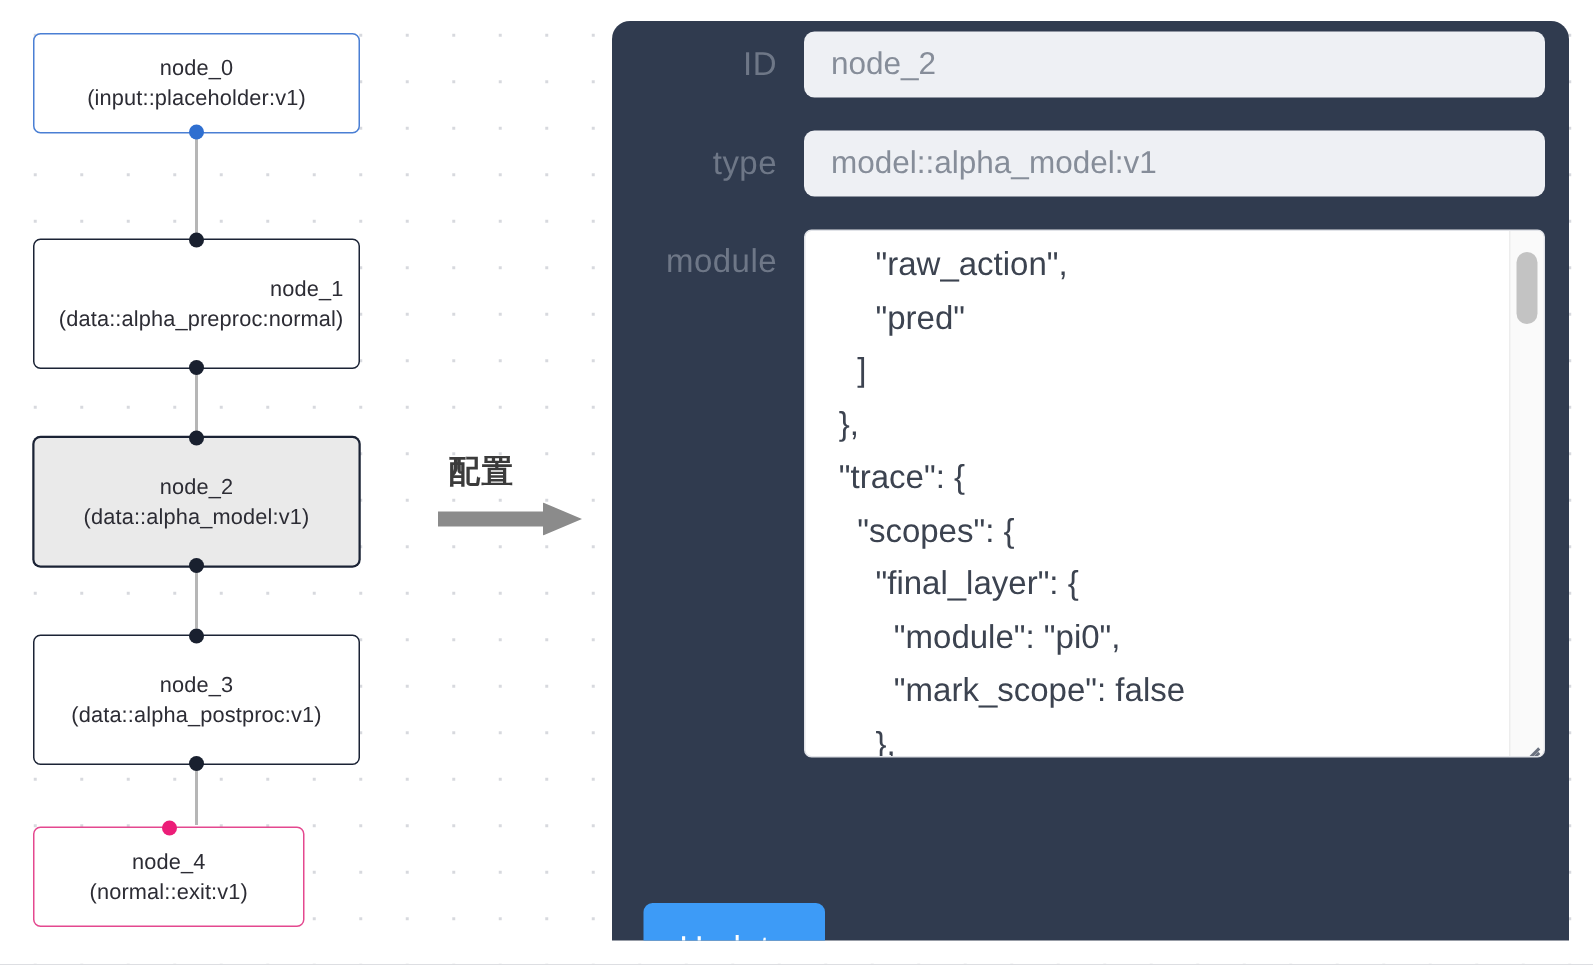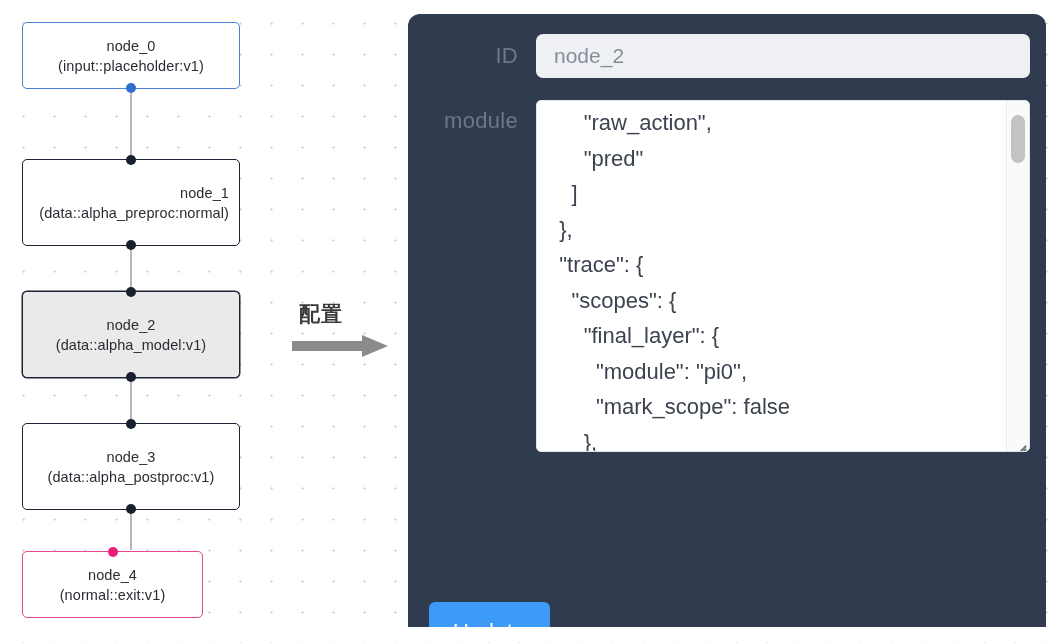--- a/index.html
+++ b/index.html
@@ -97,21 +97,21 @@
   }
 
   
   .config-panel {
     position: absolute;
     left: 408px; top: 14px;
     width: 638px; height: 613px;
     background: #303b4f;
     border-radius: 12px 12px 0 0;
     box-sizing: border-box;
-    padding: 20px 16px 0 16px;
+    padding: 7px 16px 0 16px;
     overflow: hidden;
   }
 
   .field-row {
     display: flex;
     align-items: center;
     margin-bottom: 22px;
   }
   .field-label {
     width: 112px;
@@ -263,20 +263,24 @@
     </svg>
   </div>
 
   <div class="config-panel">
 
     <div class="field-row">
       <div class="field-label">ID</div>
       <div class="field-input">node_2</div>
     </div>
 
+    <div class="field-row">
+      <div class="field-label">type</div>
+      <div class="field-input">model::alpha_model:v1</div>
+    </div>
 
     <div class="field-row config-row">
       <div class="field-label">module</div>
       <div class="textarea-wrap">
         <div class="textarea-body">      "raw_action",
       "pred"
     ]
   },
   "trace": {
     "scopes": {

